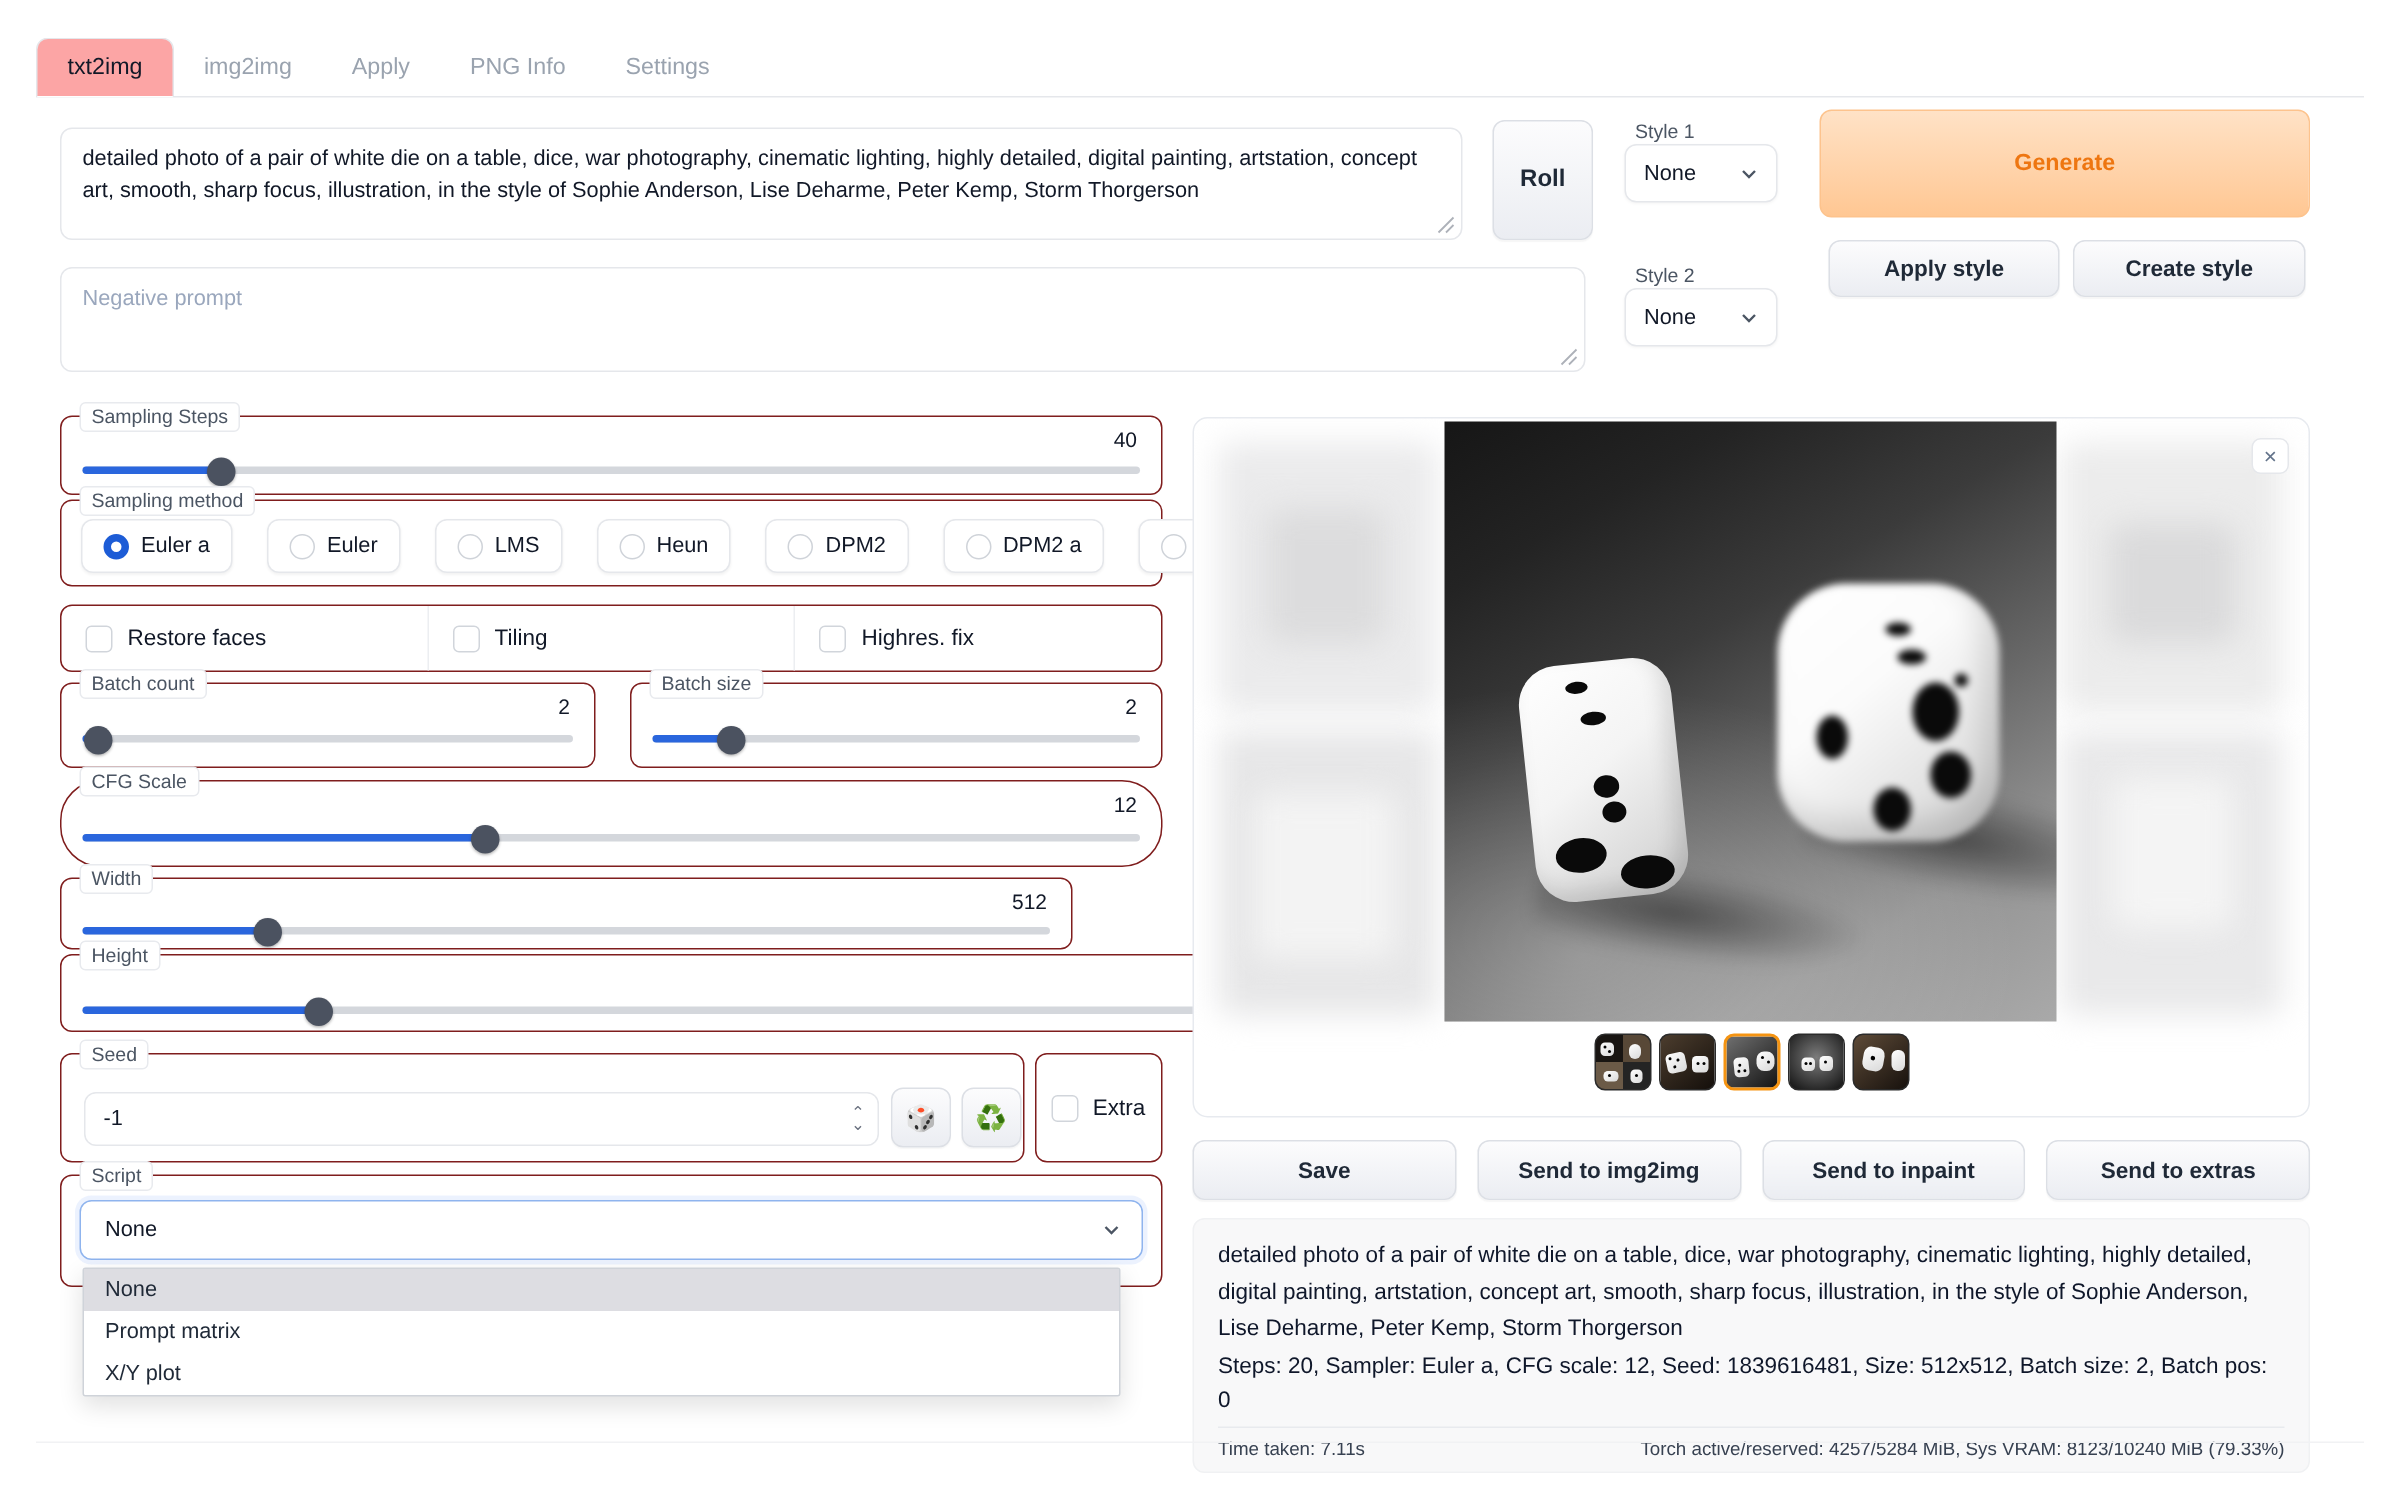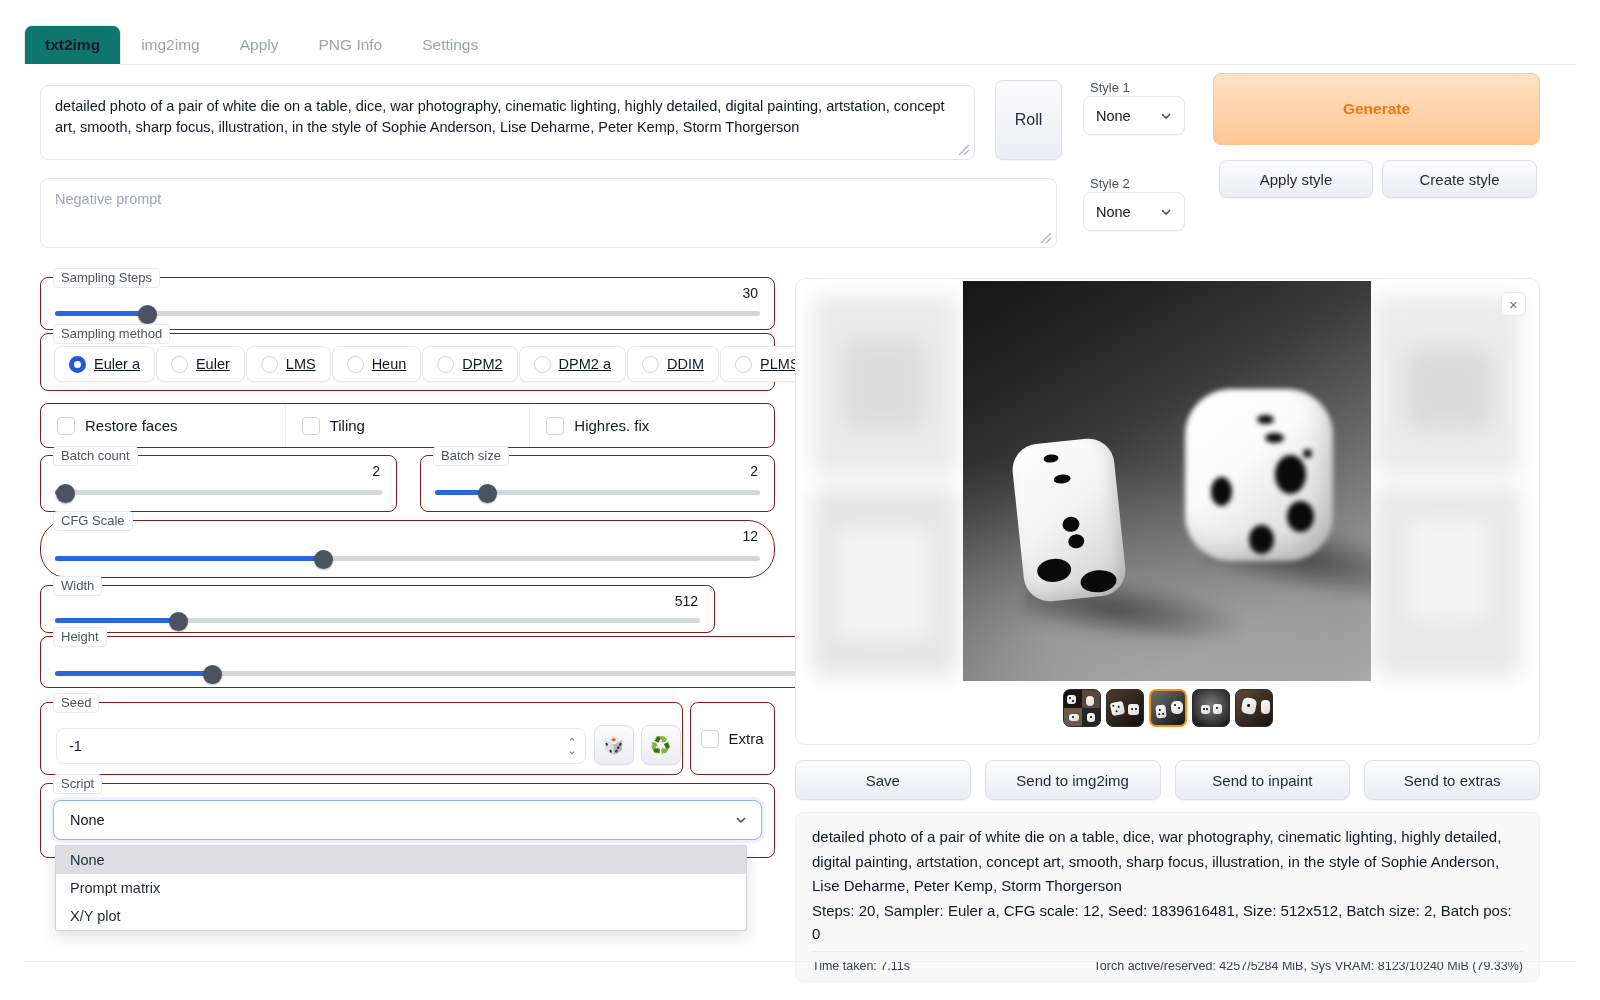--- a/index.html
+++ b/index.html
@@ -4,35 +4,35 @@
 <style>
   * { margin:0; padding:0; box-sizing:border-box; }
   html,body { width:1600px; height:1000px; background:#fff;
     font-family:"Liberation Sans","DejaVu Sans",sans-serif; color:#111827; }
   #app { position:relative; width:1600px; height:1000px; background:#fff; overflow:hidden; }
 
   
   .tabbar { position:absolute; left:24px; top:20px; width:1552px; height:45px;
     border-bottom:1px solid #e5e7eb; display:flex; align-items:flex-end; }
   .tab { padding:10px 20px; font-size:15.5px; color:#9aa3af; cursor:pointer; }
-  .tab.active { background:#0f766e; border:1px solid #e5e7eb; border-bottom:1px solid #fff;
-    border-radius:8px 8px 0 0; color:#111827; font-weight:700; margin-bottom:-1px; }
+  .tab.active { background:#fca5a5; border:1px solid #e5e7eb; border-bottom:1px solid #fff;
+    border-radius:8px 8px 0 0; color:#111827; font-weight:400; margin-bottom:-1px; }
 
   
   .box { position:absolute; background:#fff; border:1px solid #7f1d1d; border-radius:8px; }
   .chip { position:absolute; top:-10px; left:12px; background:#fff; border:1px solid #e8eaee;
     border-radius:4px; padding:0 7px; font-size:13px; line-height:18px; color:#4b5563; white-space:nowrap; }
   .slider-value { position:absolute; top:7px; right:16px; font-size:14px; color:#111827; }
   .track { position:absolute; left:14px; right:14px; height:5px; background:#d4d7dc; border-radius:3px; }
   .fill { position:absolute; left:0; top:0; bottom:0; background:#2a66dd; border-radius:3px; }
   .knob { position:absolute; top:50%; width:19px; height:19px; background:#4b5260; border-radius:50%;
     transform:translate(-9px,-9px); box-shadow:0 1px 2px rgba(0,0,0,.3); }
   .gbtn { display:flex; align-items:center; justify-content:center;
     background:linear-gradient(to bottom,#fcfcfd,#ebedf2); border:1px solid #dcdfe5; border-radius:8px;
-    color:#1f2937; font-weight:400; cursor:pointer; box-shadow:0 1px 1px rgba(0,0,0,.04); }
+    color:#1f2937; font-weight:700; cursor:pointer; box-shadow:0 1px 1px rgba(0,0,0,.04); }
   .checkbox { width:18px; height:18px; background:#fff; border:1.5px solid #d1d5db; border-radius:4px;
     flex:0 0 auto; }
   .radio { width:17px; height:17px; border-radius:50%; background:#fff; border:1.5px solid #cfd3d9; flex:0 0 auto; }
   .radio.sel { border:5px solid #1d5cd6; }
   .resize-grip { position:absolute; right:3px; bottom:3px; width:12px; height:12px; opacity:.55; }
 
   
   .prompt-box { position:absolute; left:40px; top:85px; width:935px; height:75px; background:#fff;
     border:1px solid #e5e7eb; border-radius:8px; padding:10px 14px; font-size:14.5px; line-height:1.45;
     color:#111827; resize:none; outline:none; overflow:hidden; font-family:inherit; }
@@ -147,30 +147,30 @@
   <div class="style-label" style="left:1090px; top:176px;">Style 2</div>
   <div class="style-select" style="left:1083px; top:192px;">
     <span>None</span>
     <svg class="chev" viewBox="0 0 12 12">
         <polyline points="2,4 6,8 10,4"></polyline>
       </svg>
   </div>
 
   <div class="box" style="left:40px; top:277px; width:735px; height:53px;">
     <span class="chip">Sampling Steps</span>
-    <span class="slider-value">30</span>
+    <span class="slider-value">40</span>
     <div class="track" style="top:33px;">
       <div class="fill" style="width:13%;"></div>
       <div class="knob" style="left:13%;"></div>
     </div>
   </div>
 
   <div class="box" style="left:40px; top:333px; width:735px; height:58px;">
     <span class="chip">Sampling method</span>
-    <div style="position:absolute; left:13px; top:12px; display:flex; gap:1px;text-decoration:underline;">
+    <div style="position:absolute; left:13px; top:12px; display:flex; gap:23px;">
       <div class="pill">
           <span class="radio sel"></span>
           <span>Euler a</span>
         </div>
       <div class="pill">
           <span class="radio"></span>
           <span>Euler</span>
         </div>
       <div class="pill">
           <span class="radio"></span>

